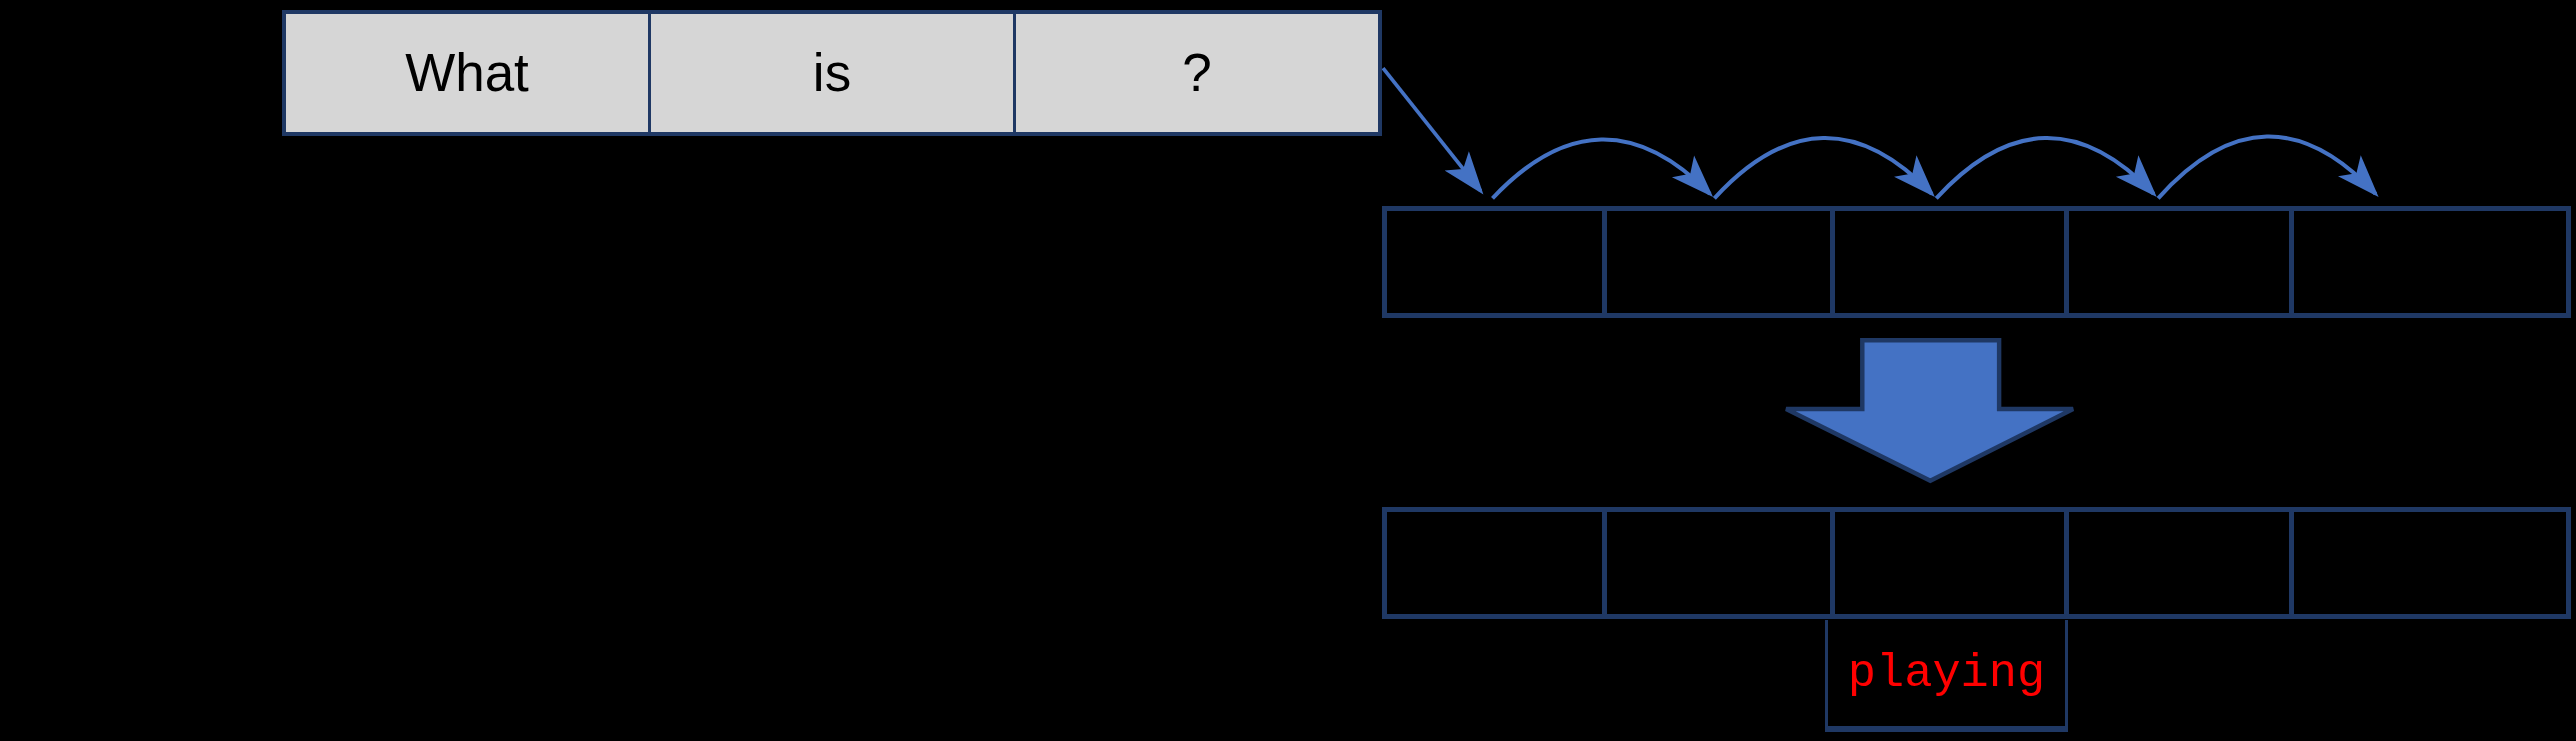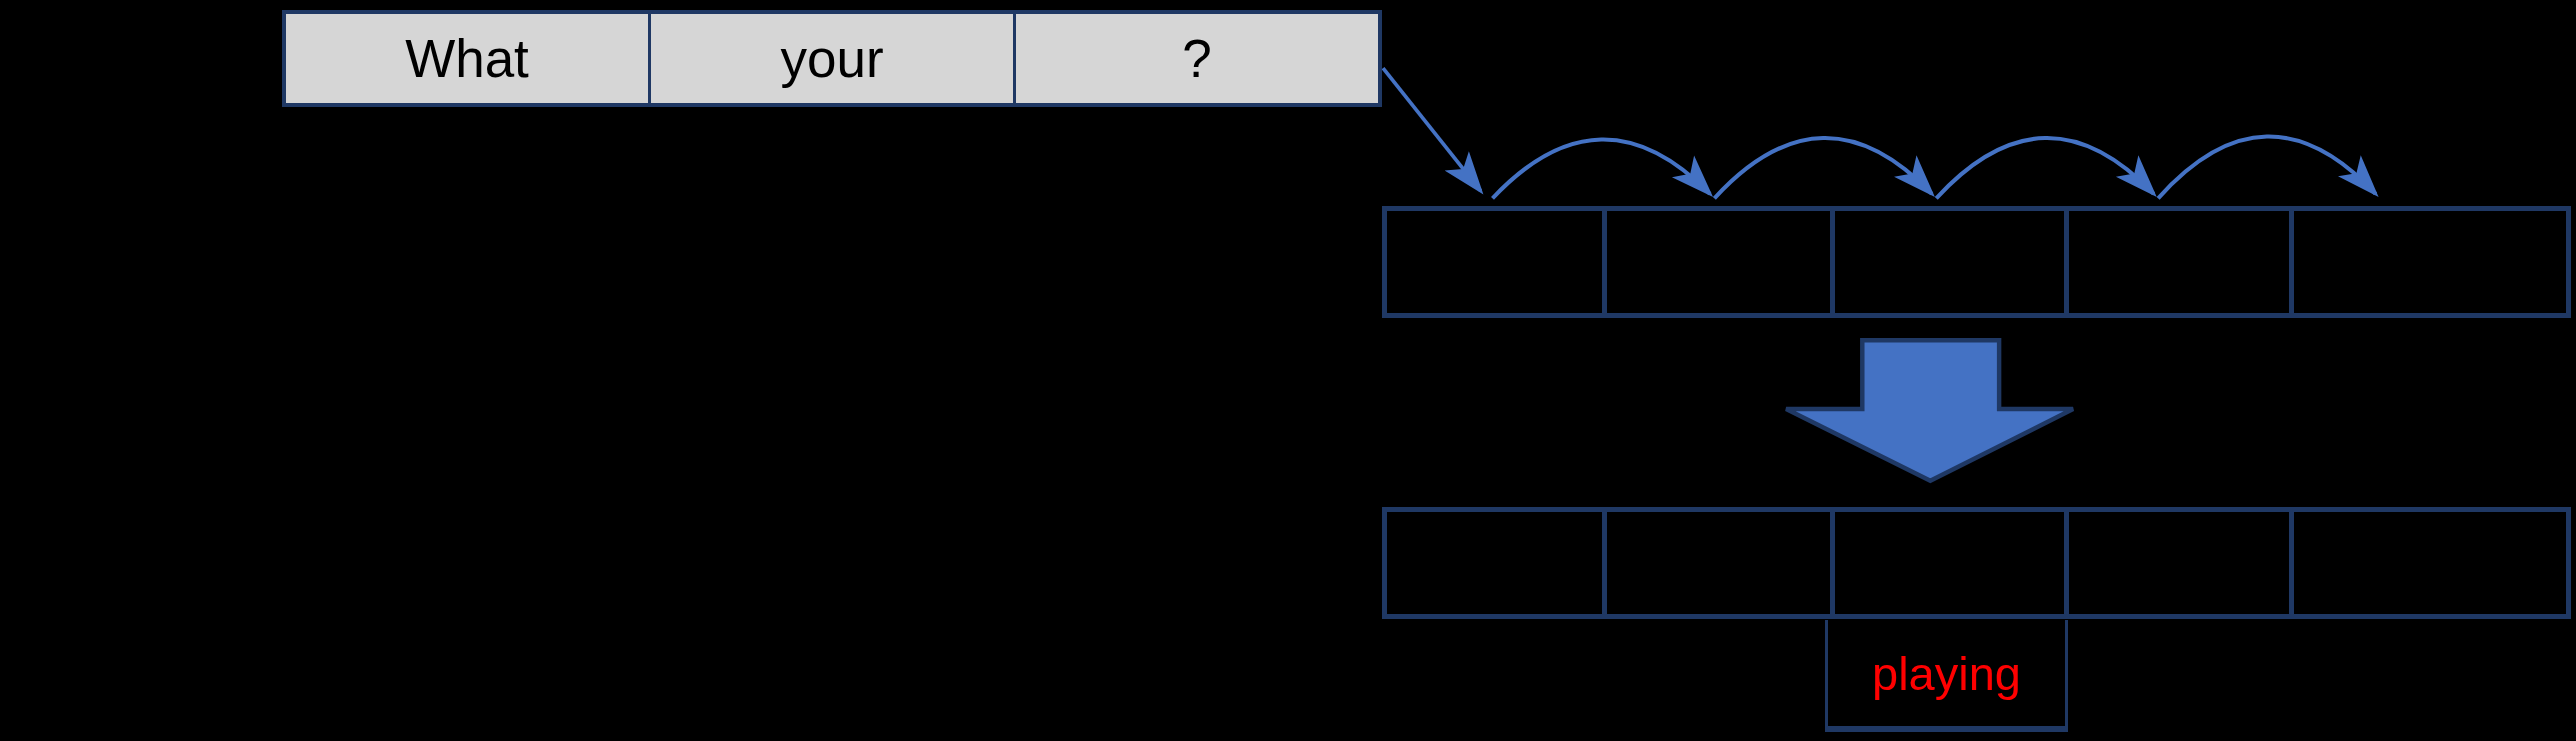--- a/index.html
+++ b/index.html
@@ -14,21 +14,21 @@
     background: #000000;
     font-family: "Liberation Sans", "DejaVu Sans", sans-serif;
     overflow: hidden;
   }
   
   .word-row {
     position: absolute;
     left: 282px;
     top: 9.6px;
     width: 1100px;
-    height: 97px;
+    height: 126px;
     background: #d6d6d6;
     border: 4.4px solid #1f3864;
     box-sizing: border-box;
     display: flex;
   }
   .word-cell {
     flex: 1 1 0;
     display: flex;
     align-items: center;
     justify-content: center;
@@ -73,20 +73,21 @@
     border: 3.7px solid #1f3864;
     border-top: none;
     border-bottom-width: 6.7px;
     box-sizing: border-box;
     display: flex;
     align-items: center;
     justify-content: center;
     color: #ff0000;
     font-size: 47px;
     line-height: 1;
+    font-family: Liberation Mono, monospace;
   }
 
   
   #arrows {
     position: absolute;
     left: 0;
     top: 0;
     width: 2576px;
     height: 742px;
     pointer-events: none;
@@ -112,21 +113,21 @@
     <path d="M2918,268 Q3065,104 3212,262" fill="none" stroke="#4472c4" stroke-width="5.5" marker-end="url(#arrowhead)"></path>
 
     <polygon points="2518,460 2703,460 2703,553 2803,553 2610,650 2415,553 2518,553" fill="#4472c4" stroke="#1f3864" stroke-width="6" stroke-linejoin="miter"></polygon>
   </svg>
 
   <div class="word-row">
     <div class="word-cell">
       <span>What</span>
     </div>
     <div class="word-cell">
-      <span>your</span>
+      <span>is</span>
     </div>
     <div class="word-cell">
       <span>?</span>
     </div>
   </div>
 
   <div id="encoder-row" class="cells-row">
     <div class="divider div-1"></div>
     <div class="divider div-2"></div>
     <div class="divider div-3"></div>

